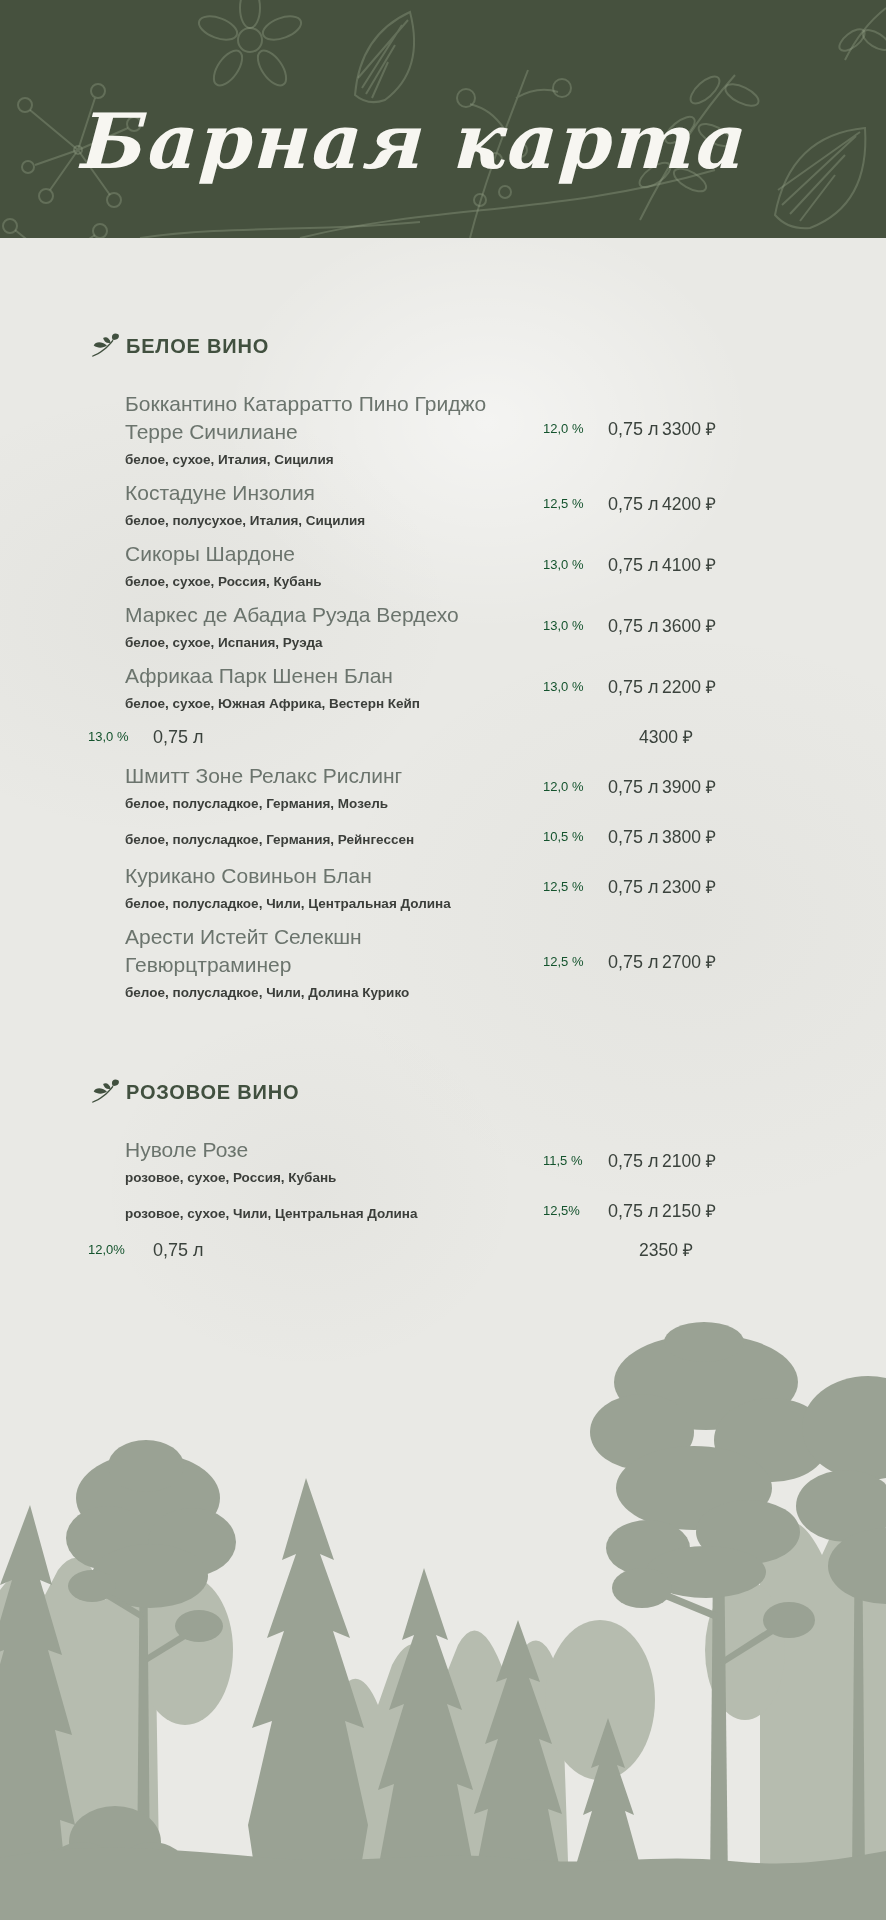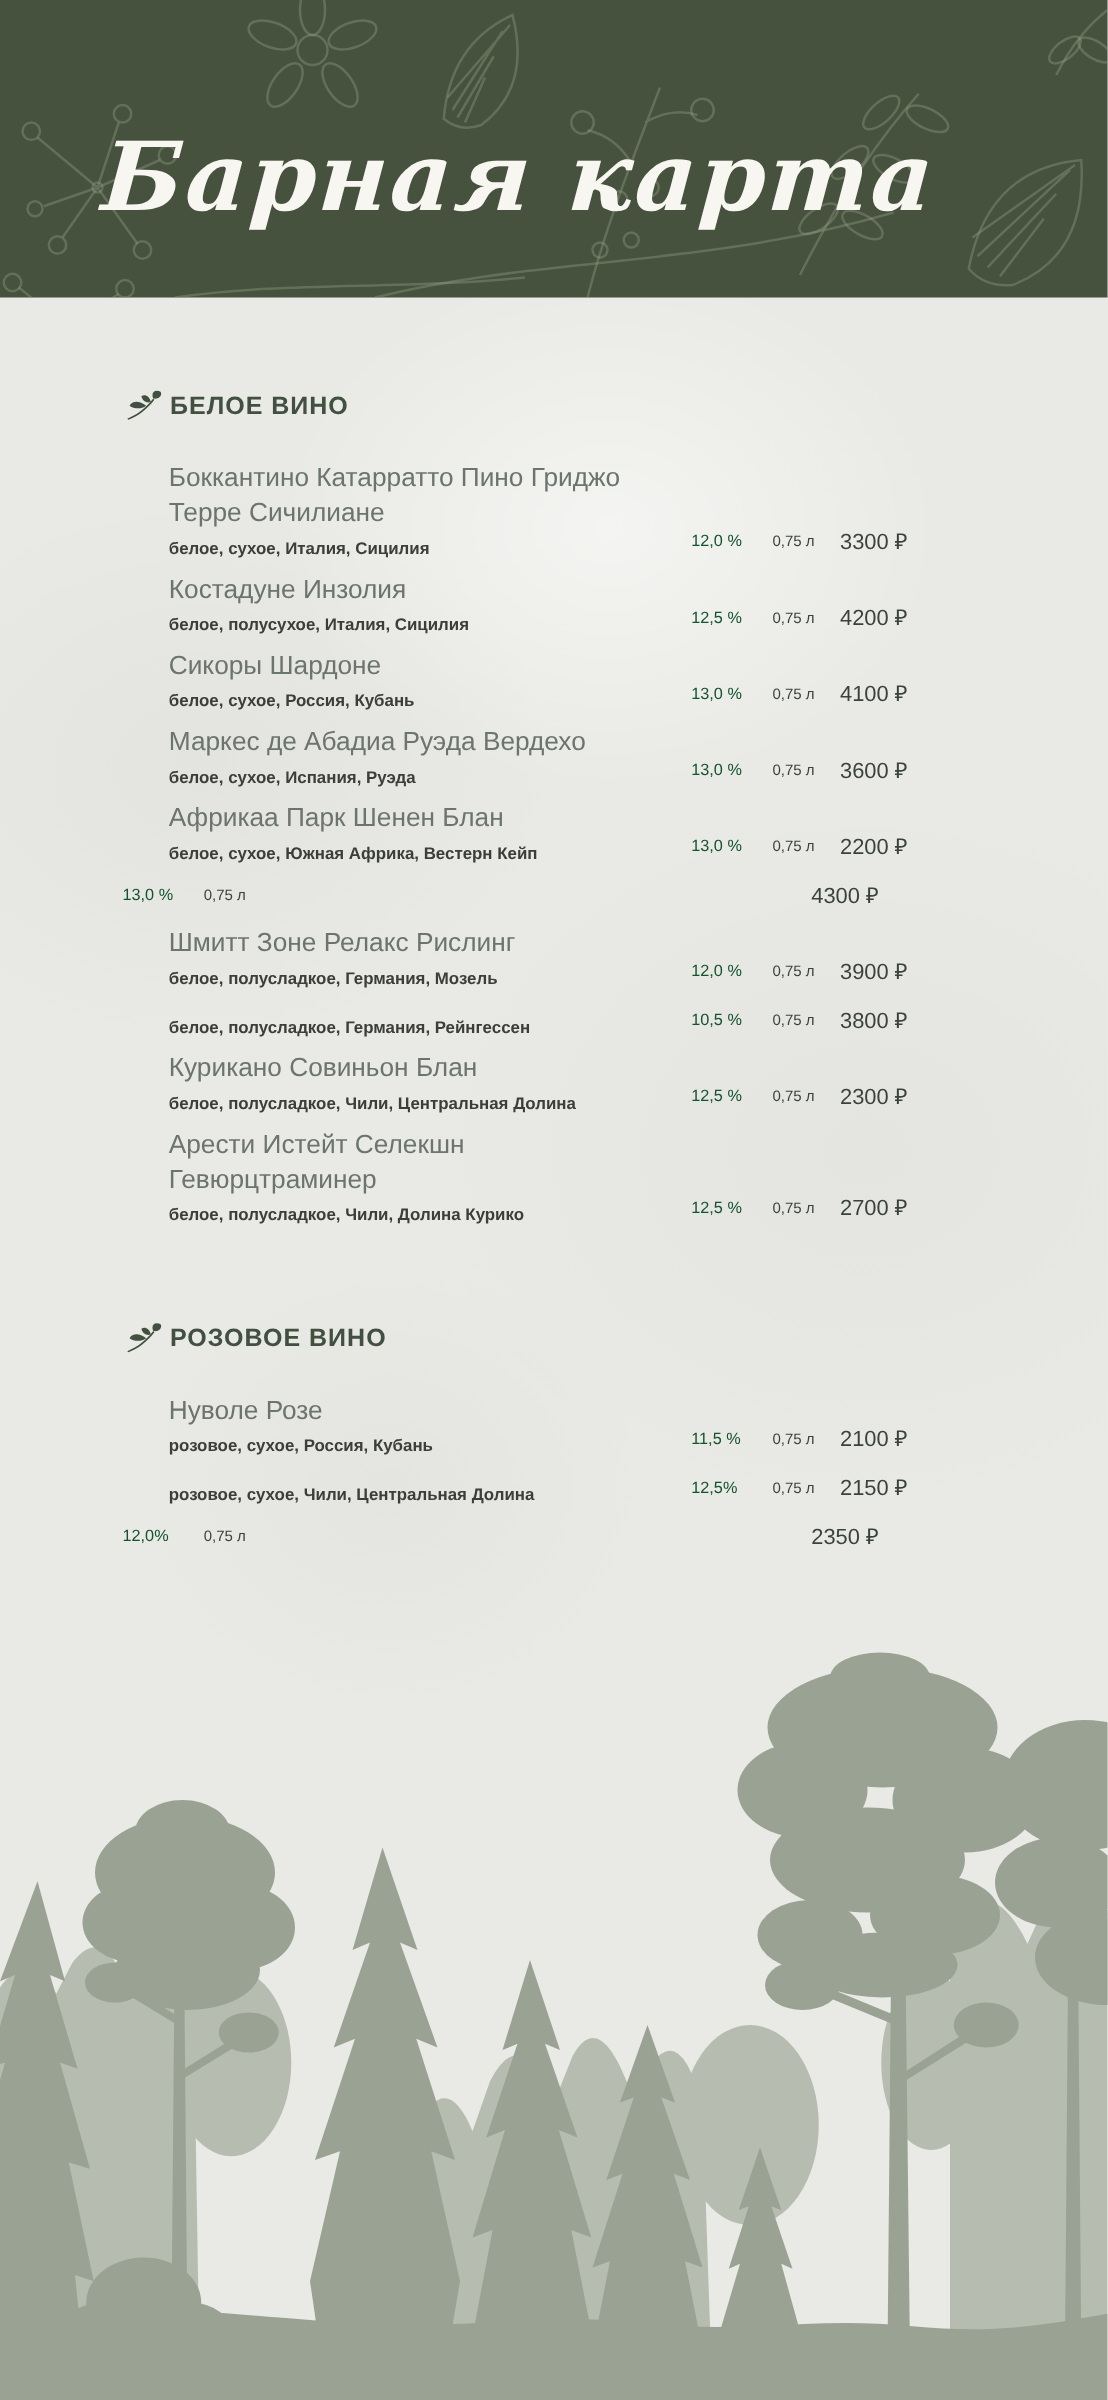--- a/index.html
+++ b/index.html
@@ -19,36 +19,36 @@
     background:#46513e; overflow:hidden;
   }
   .banner-pattern{ position:absolute; top:0; left:0; width:886px; height:238px; }
   .page-title{
     position:absolute; top:100px; left:82px; width:760px;
     font-family:"DejaVu Serif", serif; font-style:italic; font-weight:bold;
     font-size:76px; line-height:1.1; letter-spacing:2px; color:#f7f6f1;
     transform:skewX(-4deg);
   }
   .menu{
-    position:absolute; top:238px; left:10px; width:810px;
-    padding:74px 117px 0 88px;
+    position:absolute; top:238px; left:0; width:810px;
+    padding:95px 117px 0 88px;
   }
   .wine-section{ width:100%; }
   .wine-section + .wine-section{ margin-top:78px; }
   .section-header{ display:flex; align-items:center; margin-bottom:31px; }
   .sprout{ width:34px; height:26px; margin-right:4px; flex:0 0 auto; }
   .section-title{
     font-size:20px; font-weight:bold; letter-spacing:0.8px; color:#41503f;
   }
-  .item{ display:flex; align-items:flex-end; margin-bottom:11px; }
+  .item{ display:flex; align-items:center; margin-bottom:11px; }
   .item-main{ width:408px; margin-right:47px; flex:0 0 auto; padding-left:37px; }
   .item-name{ font-size:21px; line-height:28px; color:#6b746d; }
   .item-details{ font-size:13.5px; line-height:17px; font-weight:bold; color:#3b3e3a; margin-top:5px; }
   .item-abv{ width:52px; flex:0 0 auto; font-size:13px; line-height:28px; color:#14532d; white-space:nowrap; }
-  .item-volume{ width:54px; flex:0 0 auto; margin-left:13px; font-size:12px; line-height:28px; color:#3a423c; white-space:nowrap; }
+  .item-volume{ width:54px; flex:0 0 auto; margin-left:13px; font-size:18px; line-height:28px; color:#3a423c; white-space:nowrap; }
   .item-price{ margin-left:auto; text-align:right; font-size:17.5px; line-height:28px; color:#3a423c; white-space:nowrap; }
   .forest{ position:absolute; top:1320px; left:0; width:886px; height:600px; pointer-events:none; }
   .forest svg{ display:block; width:886px; height:600px; }
 </style>
 </head>
 <body>
 
 <header class="banner">
   <svg class="banner-pattern" viewBox="0 0 886 238" preserveAspectRatio="none">
     <g fill="none" stroke="#93a086" stroke-opacity="0.38" stroke-width="2">

